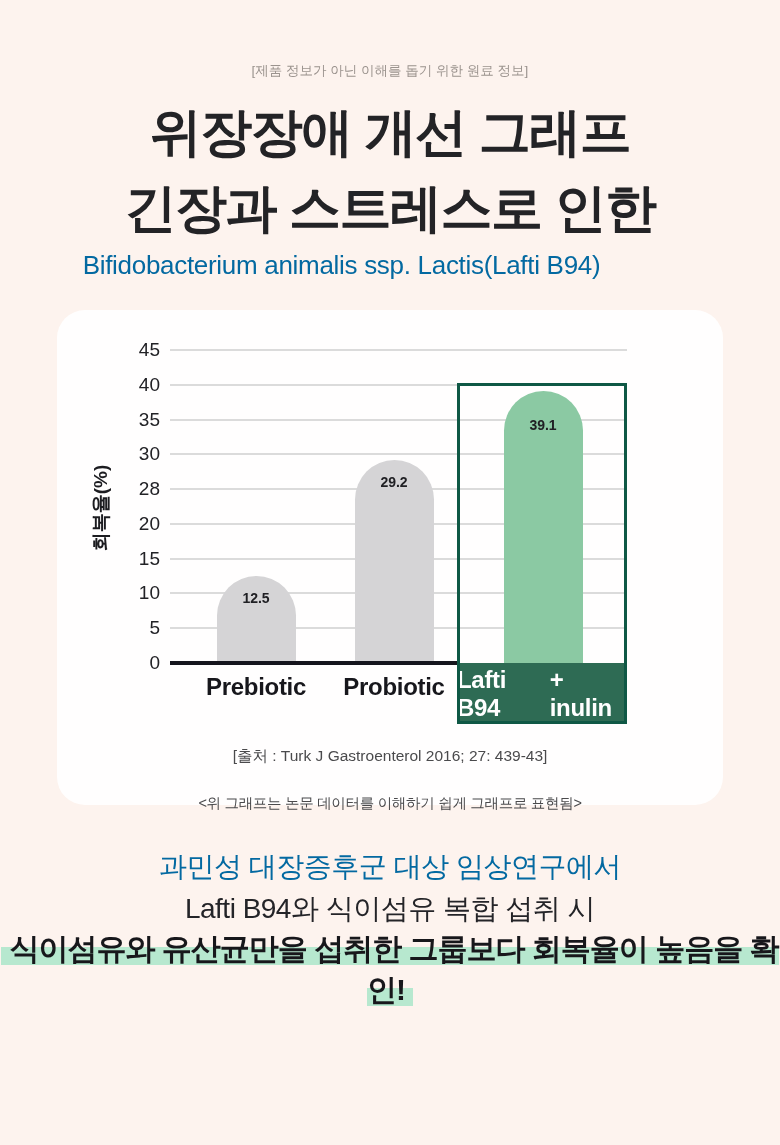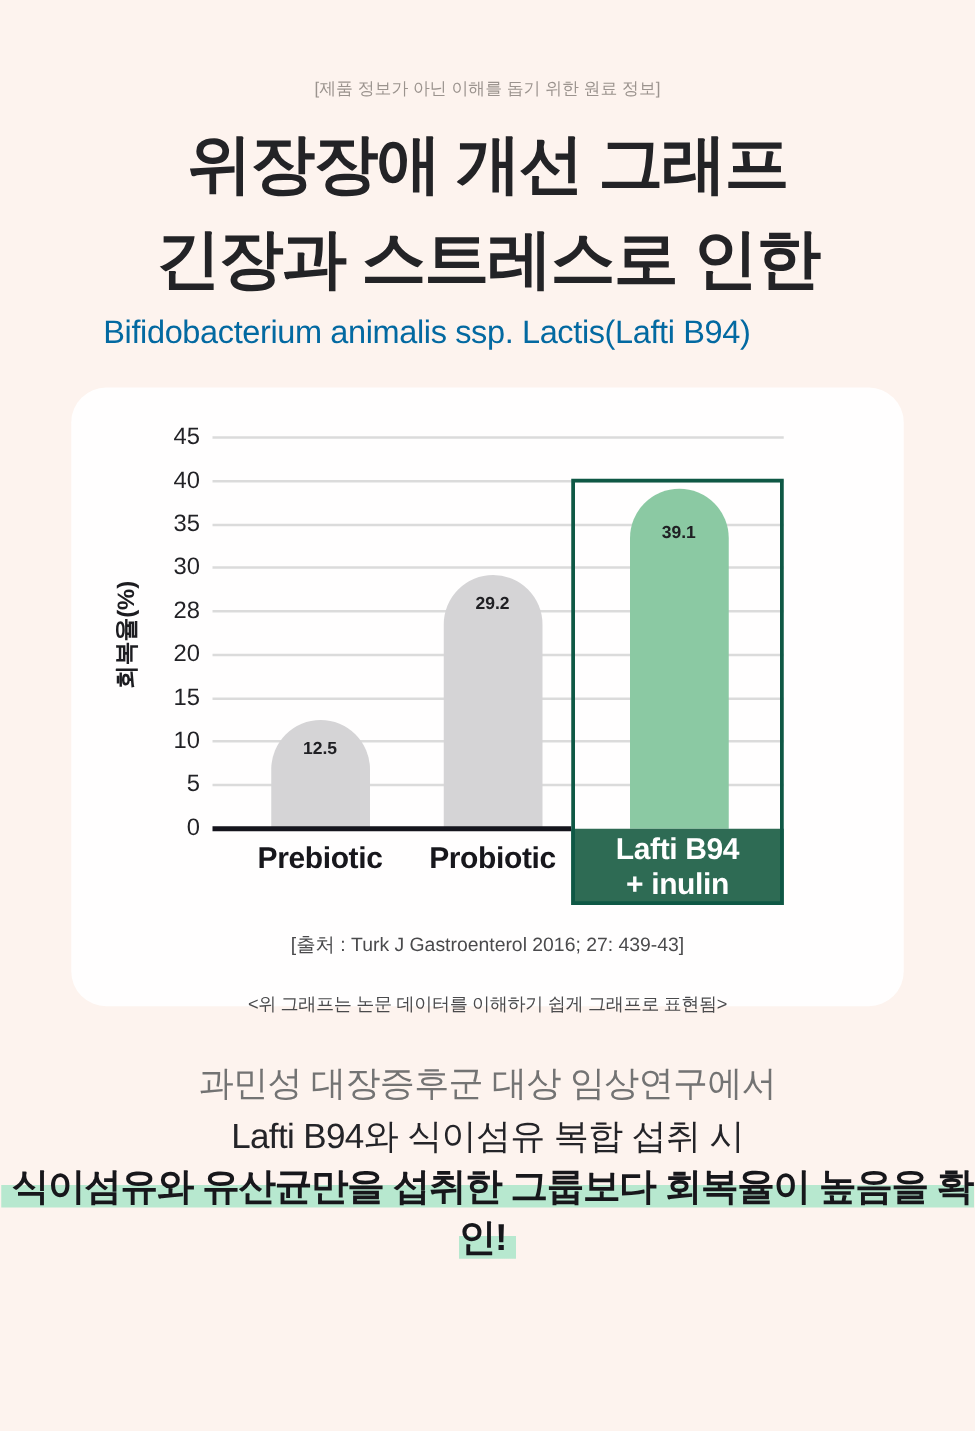--- a/index.html
+++ b/index.html
@@ -22,31 +22,31 @@
   .gridline{position:absolute;height:2px;background:#dbdbdb;z-index:1;}
   .ytick{position:absolute;width:60px;left:43px;text-align:right;
     font-size:19px;font-weight:500;color:#222226;z-index:1;}
   .bar{position:absolute;z-index:2;}
   .barval{position:absolute;width:80px;text-align:center;
     font-size:14px;font-weight:700;color:#202024;z-index:6;}
   .xlabel{position:absolute;width:160px;text-align:center;
     font-size:24px;font-weight:800;color:#17171c;z-index:2;letter-spacing:-0.3px;}
   .baseline{position:absolute;height:4px;background:#15151d;z-index:3;}
   .hlbox{position:absolute;border:3px solid #0f5845;box-sizing:border-box;z-index:5;}
-  .hllabel{position:absolute;z-index:4;display:flex;flex-direction:column;
+  .hllabel{position:absolute;z-index:4;display:flex;flex-direction:row;
     align-items:center;justify-content:center;color:#ffffff;
     font-size:24px;font-weight:800;line-height:28px;letter-spacing:-0.3px;}
 
   .src1{position:absolute;top:436px;left:0;width:666px;text-align:center;
     font-size:15.5px;color:#4a4a4c;}
   .src2{position:absolute;top:460px;left:0;width:666px;text-align:center;
     font-size:14.5px;color:#4a4a4c;letter-spacing:-0.3px;margin-top:24px;}
 
   .stmt1{position:absolute;top:848px;left:0;width:780px;text-align:center;
-    font-size:28px;font-weight:500;color:#737373;letter-spacing:-0.5px;}
+    font-size:28px;font-weight:500;color:#0369a1;letter-spacing:-0.5px;}
   .stmt2{position:absolute;top:890px;left:0;width:780px;text-align:center;
     font-size:28px;font-weight:500;color:#242428;letter-spacing:-0.5px;}
   .stmt3{position:absolute;top:929px;left:0;width:780px;text-align:center;
     font-size:30px;font-weight:700;color:#17171b;letter-spacing:-1px;}
   .stmt3 .hl-text{padding:0 8px;}
 
   .disclaimers{position:absolute;top:981px;left:0;width:780px;text-align:center;
     font-size:15px;line-height:23px;color:#6b6b6b;letter-spacing:-0.2px;}
 </style>
 </head>

